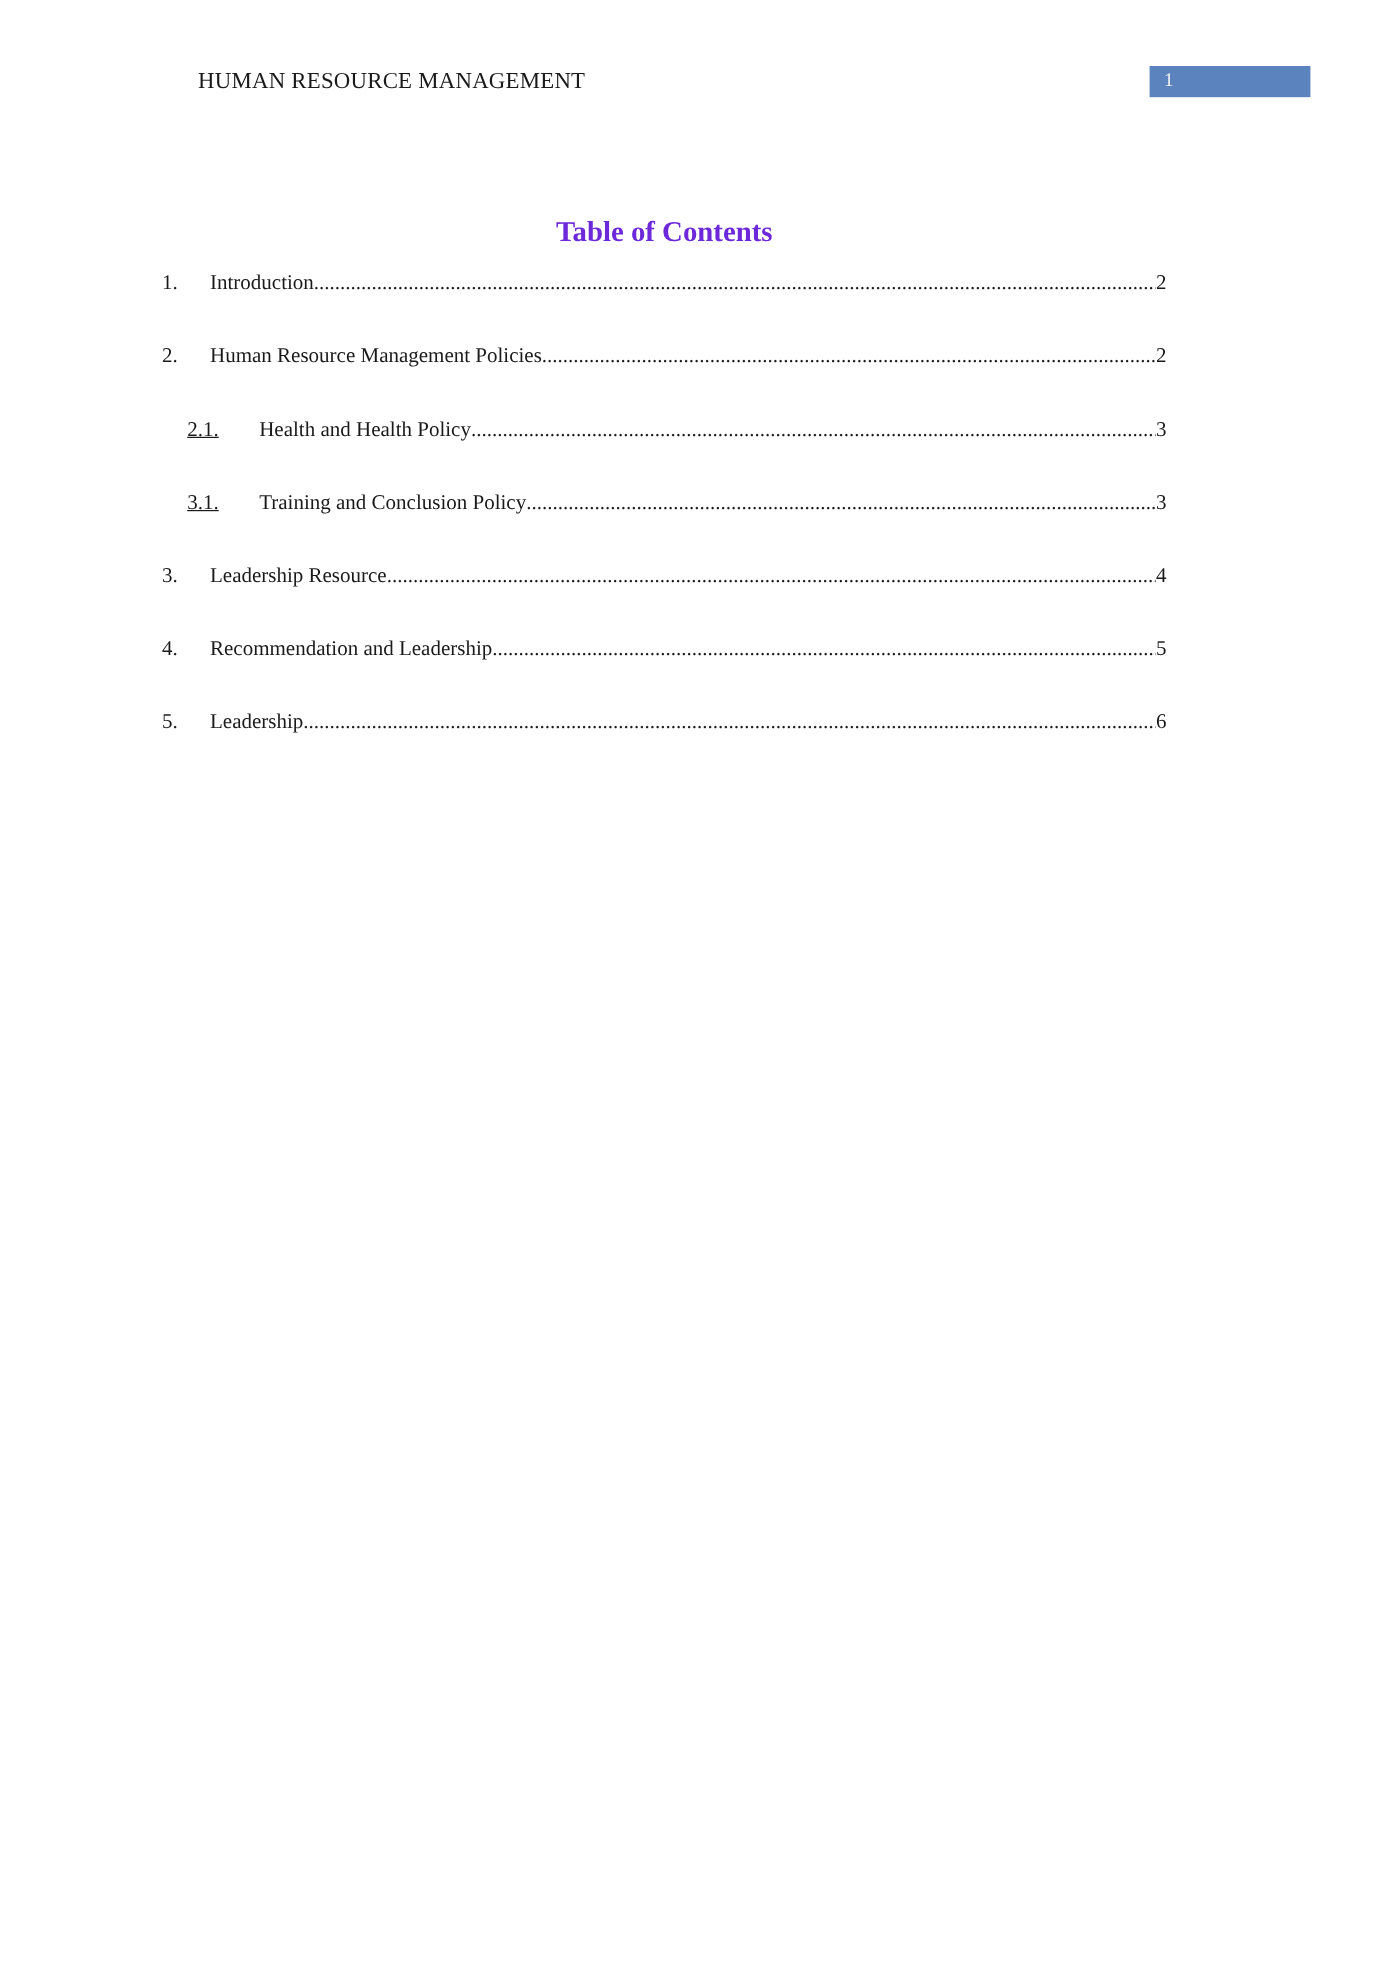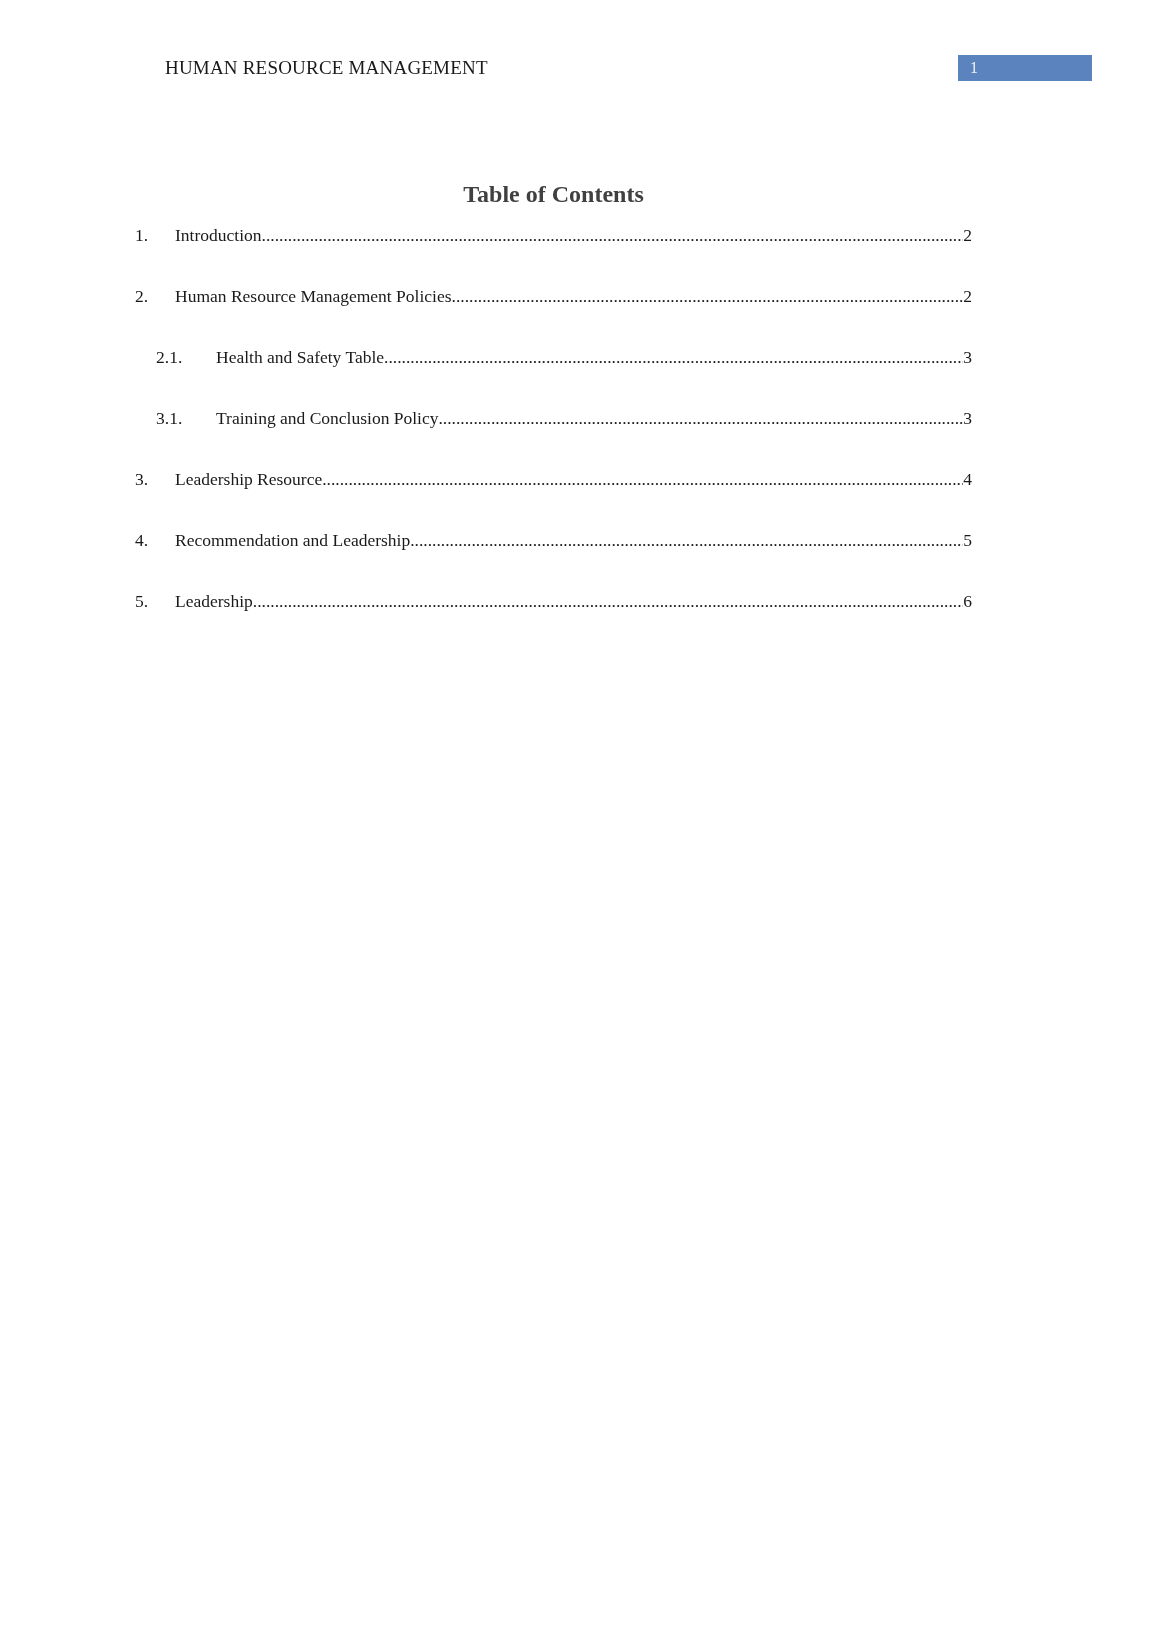--- a/index.html
+++ b/index.html
@@ -50,21 +50,21 @@
   .content {
     padding: 0 186px 0 135px; 
   }
 
   .toc-title {
     text-align: center;
     font-weight: bold;
     font-size: 24px;
     margin-top: 100px;
     margin-bottom: 16px;
-    color: #404040;
+    color: #6d28d9;
   }
 
   
   .toc-list { }
 
   .toc-row {
     display: flex;
     align-items: baseline;
     font-size: 17.5px;
     line-height: 22px;
@@ -75,20 +75,21 @@
   .toc-num {
     flex: 0 0 40px;
   }
 
   .toc-row.level-2 {
     padding-left: 21px;
   }
 
   .toc-row.level-2 .toc-num {
     flex: 0 0 60px;
+    text-decoration: underline;
   }
 
   .toc-label {
     flex: 0 0 auto;
     font-family: Liberation Serif, serif;
   }
 
   .toc-dots {
     flex: 1 1 auto;
     overflow: hidden;
@@ -124,21 +125,21 @@
           <span class="toc-page">2</span>
         </div>
         <div class="toc-row">
           <span class="toc-num">2.</span>
           <span class="toc-label">Human Resource Management Policies</span>
           <span class="toc-dots"></span>
           <span class="toc-page">2</span>
         </div>
         <div class="toc-row level-2">
           <span class="toc-num">2.1.</span>
-          <span class="toc-label">Health and Safety Table</span>
+          <span class="toc-label">Health and Health Policy</span>
           <span class="toc-dots"></span>
           <span class="toc-page">3</span>
         </div>
         <div class="toc-row level-2">
           <span class="toc-num">3.1.</span>
           <span class="toc-label">Training and Conclusion Policy</span>
           <span class="toc-dots"></span>
           <span class="toc-page">3</span>
         </div>
         <div class="toc-row">

